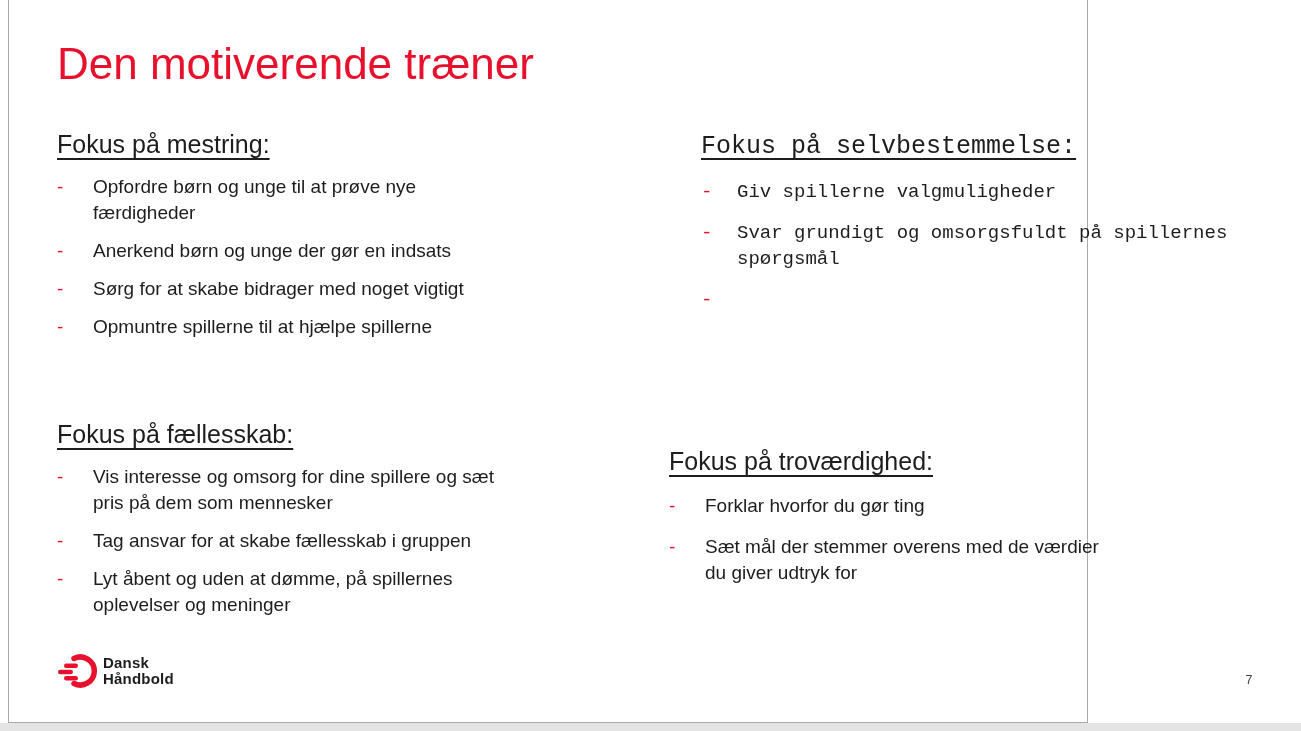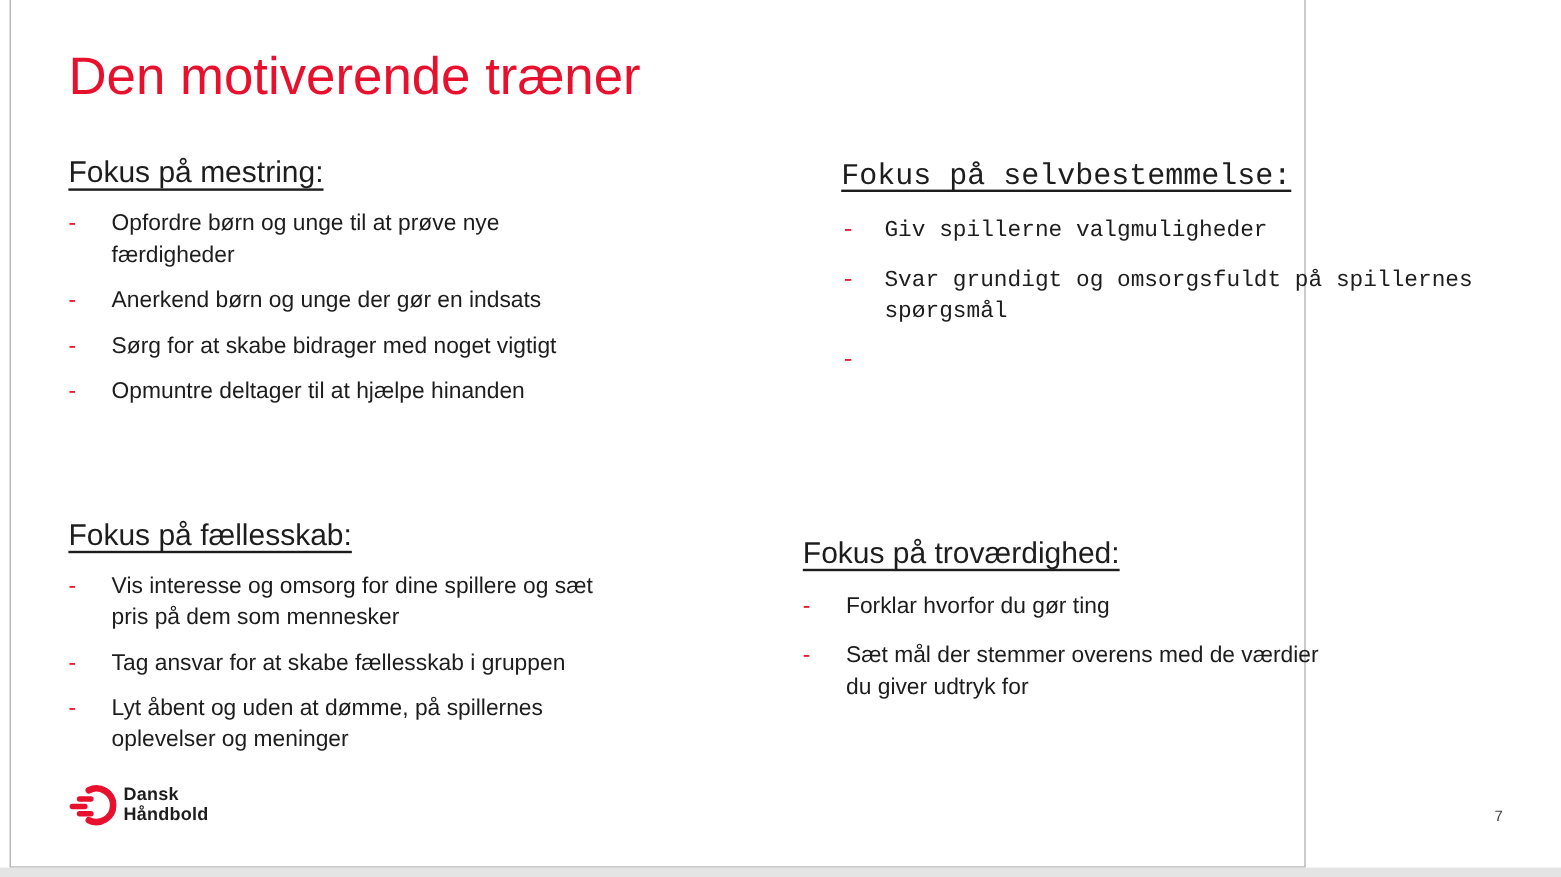--- a/index.html
+++ b/index.html
@@ -68,21 +68,21 @@
   .section.right ul { margin-top: 16px; }
   .section.right li { margin-bottom: 15px; }
   .dash {
     flex: 0 0 36px;
     color: #e8112d;
     font-weight: 500;
   }
   .btxt { white-space: pre-line; }
 
   .sec-mestring        { left: 48px;  top: 128px; width: 565px; }
-  .sec-faellesskab     { left: 48px;  top: 430px; width: 565px; }
+  .sec-faellesskab     { left: 48px;  top: 418px; width: 565px; }
   .sec-selvbestemmelse { left: 692px; top: 131px; width: 600px; font-family: Liberation Mono, monospace; }
   .sec-trovaerdighed   { left: 660px; top: 445px; width: 600px; }
 
   .logo {
     position: absolute;
     left: 48px; top: 652px;
     display: flex;
     align-items: center;
   }
   .logo-text {
@@ -121,21 +121,21 @@
         <li>
           <span class="dash">-</span>
           <span class="btxt">Anerkend børn og unge der gør en indsats</span>
         </li>
         <li>
           <span class="dash">-</span>
           <span class="btxt">Sørg for at skabe bidrager med noget vigtigt</span>
         </li>
         <li>
           <span class="dash">-</span>
-          <span class="btxt">Opmuntre deltager til at hjælpe hinanden</span>
+          <span class="btxt">Opmuntre spillerne til at hjælpe spillerne</span>
         </li>
       </ul>
     </div>
 
     <div class="section sec-faellesskab">
       <h2>Fokus på fællesskab:</h2>
       <ul>
         <li>
           <span class="dash">-</span>
           <span class="btxt">Vis interesse og omsorg for dine spillere og sæt

